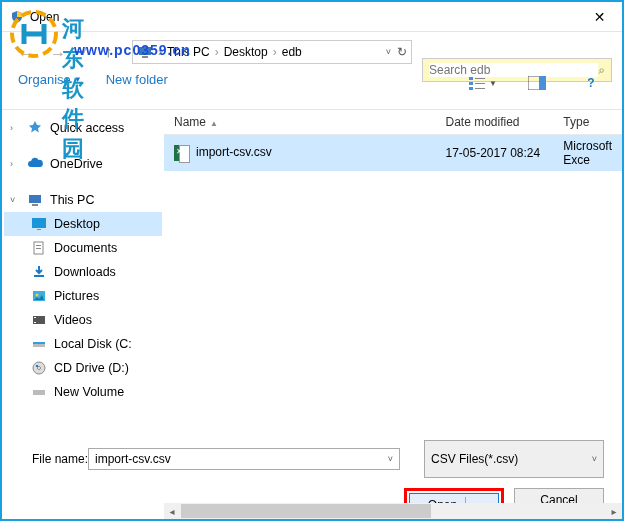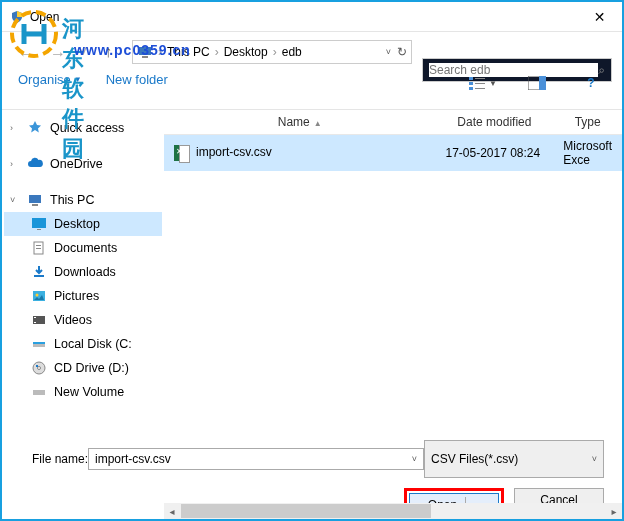--- a/index.html
+++ b/index.html
@@ -16,57 +16,57 @@
 .watermark-logo { position: absolute; top: 6px; left: 6px; width: 52px; height: 52px; }
 
 .navbar { height: 40px; display: flex; align-items: center; padding: 0 10px; gap: 4px; }
 .nav-btn { width: 28px; height: 24px; border: 1px solid transparent; display: flex; align-items: center; justify-content: center; color: #aaa; border-radius: 2px; }
 .nav-btn.enabled { color: #555; }
 .breadcrumb { flex: 1; height: 24px; border: 1px solid #ccc; display: flex; align-items: center; padding: 0 4px; background: #fff; font-size: 12px; gap: 2px; margin: 0 6px; }
 .breadcrumb .bc-icon { width: 16px; height: 16px; background: #fff; display: inline-flex; }
 .breadcrumb .sep { color: #999; margin: 0 3px; }
 .breadcrumb .bc-item { color: #000; }
 .breadcrumb .refresh { margin-left: auto; display: flex; gap: 6px; align-items: center; color: #555; }
-.searchbox { width: 190px; height: 24px; border: 1px solid #ccc; display: flex; align-items: center; padding: 0 6px; background: #0f172a; margin-top: 36px; }
+.searchbox { width: 190px; height: 24px; border: 1px solid #ccc; display: flex; align-items: center; padding: 0 6px; background: #fef9c3; margin-top: 36px; }
 .searchbox input { border: none; outline: none; font-size: 12px; color: #888; flex: 1; }
 .searchbox .sicon { color: #888; font-size: 12px; }
 
 .toolbar { height: 38px; display: flex; align-items: flex-start; padding: 0 16px; gap: 24px; border-bottom: 1px solid #e5e5e5; }
 .toolbar .tb-item { font-size: 13px; color: #1a79c9; display: flex; align-items: center; gap: 3px; }
 .toolbar .tb-sep { flex: 1; }
 .toolbar .tb-icon { width: 30px; height: 22px; display: flex; align-items: center; justify-content: center; color: #555; font-size: 12px; border: 1px solid transparent; }
 
 .main { display: flex; height: 320px; }
 .tree { width: 162px; overflow-y: auto; padding: 6px 2px; font-size: 12.5px; }
 .tree-item { display: flex; align-items: center; height: 24px; padding-left: 22px; gap: 6px; cursor: default; }
 .tree-item.l2 { padding-left: 26px; }
 .tree-item.selected { background: #cde8ff; }
 .tree-item .ticon { width: 18px; height: 16px; display: inline-flex; align-items: center; justify-content: center; }
 .tree-item .chev { position: absolute; margin-left: -16px; color: #666; font-size: 9px; }
 .tree-spacer { height: 12px; }
 
 .filelist { flex: 1; overflow: auto; font-size: 12px; position: relative; }
 .filelist table { width: 100%; border-collapse: collapse; }
-.filelist th { text-align: center; font-weight: normal; padding: 5px 10px; border-bottom: 1px solid #e8e8e8; font-size: 12px; color: #333; background: #fff; }
+.filelist th { text-align: left; font-weight: normal; padding: 5px 10px; border-bottom: 1px solid #e8e8e8; font-size: 12px; color: #333; background: #fff; }
 .filelist th.sorted::after { content: '▲'; font-size: 8px; margin-left: 4px; color: #888; }
 .filelist td { padding: 4px 10px; }
 .filelist tr.selected td { background: #cde8ff; }
 .filelist .ficon { display: inline-block; width: 16px; height: 16px; vertical-align: middle; margin-right: 6px; background: #1f7244; position: relative; }
 .filelist .ficon::before { content: ''; position: absolute; right: 0; top: 0; width: 9px; height: 16px; background: #fff; border: 1px solid #999; }
 .filelist .ficon::after { content: '✕'; position: absolute; left: 2px; top: 2px; color: #fff; font-size: 8px; }
 .hscroll { position: absolute; bottom: 0; left: 162px; right: 0; height: 16px; background: #f0f0f0; display: flex; align-items: center; }
 .hscroll .arrow { width: 16px; text-align: center; color: #666; font-size: 10px; }
 .hscroll .thumb { width: 250px; height: 14px; background: #ccc; margin-left: 1px; }
 
 .footer { padding: 10px 18px; }
 .filename-row { display: flex; align-items: center; margin-bottom: 10px; }
 .filename-row label { font-size: 12px; width: 68px; text-align: right; }
 .fname-input { flex: 1; height: 22px; border: 1px solid #aaa; padding: 0 6px; font-size: 12px; display: flex; align-items: center; background: #fff; }
 .fname-input .caret { margin-left: auto; color: #555; font-size: 9px; }
-.filetype { width: 180px; height: 38px; border: 1px solid #aaa; font-size: 12px; padding: 16px 6px; display: flex; align-items: center; background: #efefef; margin-left: 0; }
+.filetype { width: 180px; height: 38px; border: 1px solid #aaa; font-size: 12px; padding: 16px 6px; display: flex; align-items: center; background: #efefef; margin-left: 24px; }
 .filetype .caret { margin-left: auto; font-size: 9px; color: #555; }
 .btn-row { display: flex; justify-content: flex-end; gap: 10px; }
 .btn { width: 90px; height: 24px; border: 1px solid #aaa; background: #efefef; font-size: 12px; display: flex; align-items: center; justify-content: center; gap: 4px; }
 .btn.open { background: #e4eefb; border: 1px solid #1a79c9; }
 .btn .caret { font-size: 8px; border-left: 1px solid #aaa; padding-left: 6px; margin-left: 4px; height: 16px; display: flex; align-items: center; }
 .btn-highlight { border: 3px solid #ff0000; padding: 2px; display: inline-flex; }
 
 svg { display: block; }
 </style>
 </head>

